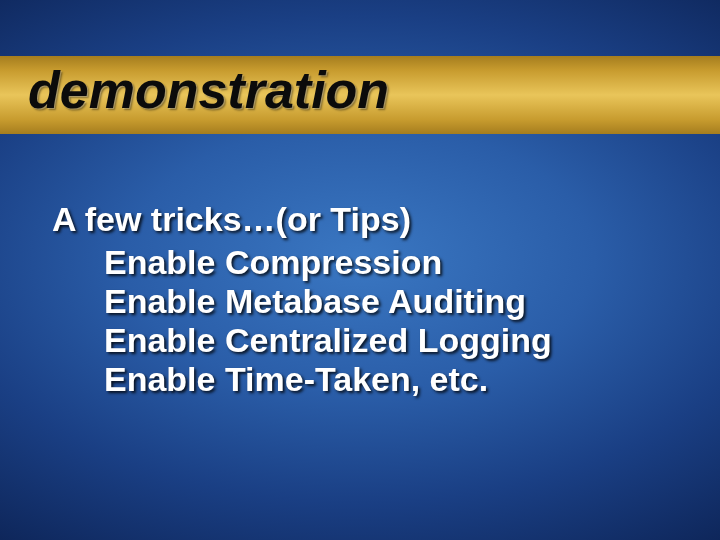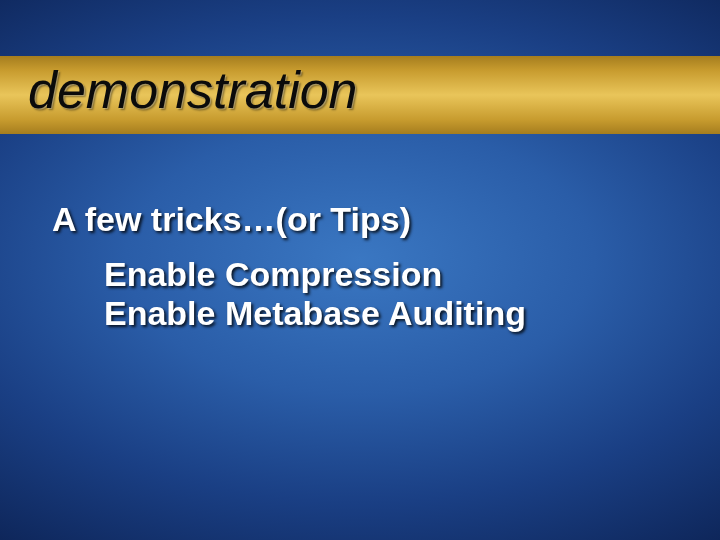--- a/index.html
+++ b/index.html
@@ -33,50 +33,52 @@
                 #c79b2e 18%,
                 #e9c55a 50%,
                 #c79b2e 82%,
                 #a57d1e 100%);
   }
   .title-text {
     position: absolute;
     left: 28px;
     top: 60px;
     font-size: 52px;
-    font-weight: normal;
+    font-weight: bold;
     font-style: italic;
     color: #0b0b0b;
     letter-spacing: 0px;
     text-shadow: 1px 1px 0 rgba(255,255,255,0.25),
                  2px 2px 2px rgba(0,0,0,0.4);
   }
   .body {
     position: absolute;
     left: 52px;
     top: 200px;
     right: 30px;
     color: #ffffff;
     font-weight: bold;
     font-size: 34px;
     line-height: 1.15;
     text-shadow: 2px 2px 3px rgba(0,0,0,0.8);
   }
   .body .heading {
-    margin-bottom: 16px;
+    margin-bottom: 4px;
   }
   .body .item {
     padding-left: 52px;
   }
 </style>
 </head>
 <body>
 
 <div class="slide">
   <div class="title-band"></div>
   <div class="title-text">demonstration</div>
 
   <div class="body">
     <div class="heading">A few tricks…(or Tips)</div>
     <div class="item">Enable Compression</div>
     <div class="item">Enable Metabase Auditing</div>
+    <div class="item">Enable Centralized Logging</div>
+    <div class="item">Enable Time-Taken, etc.</div>
   </div>
 </div>
 
 </body></html>

